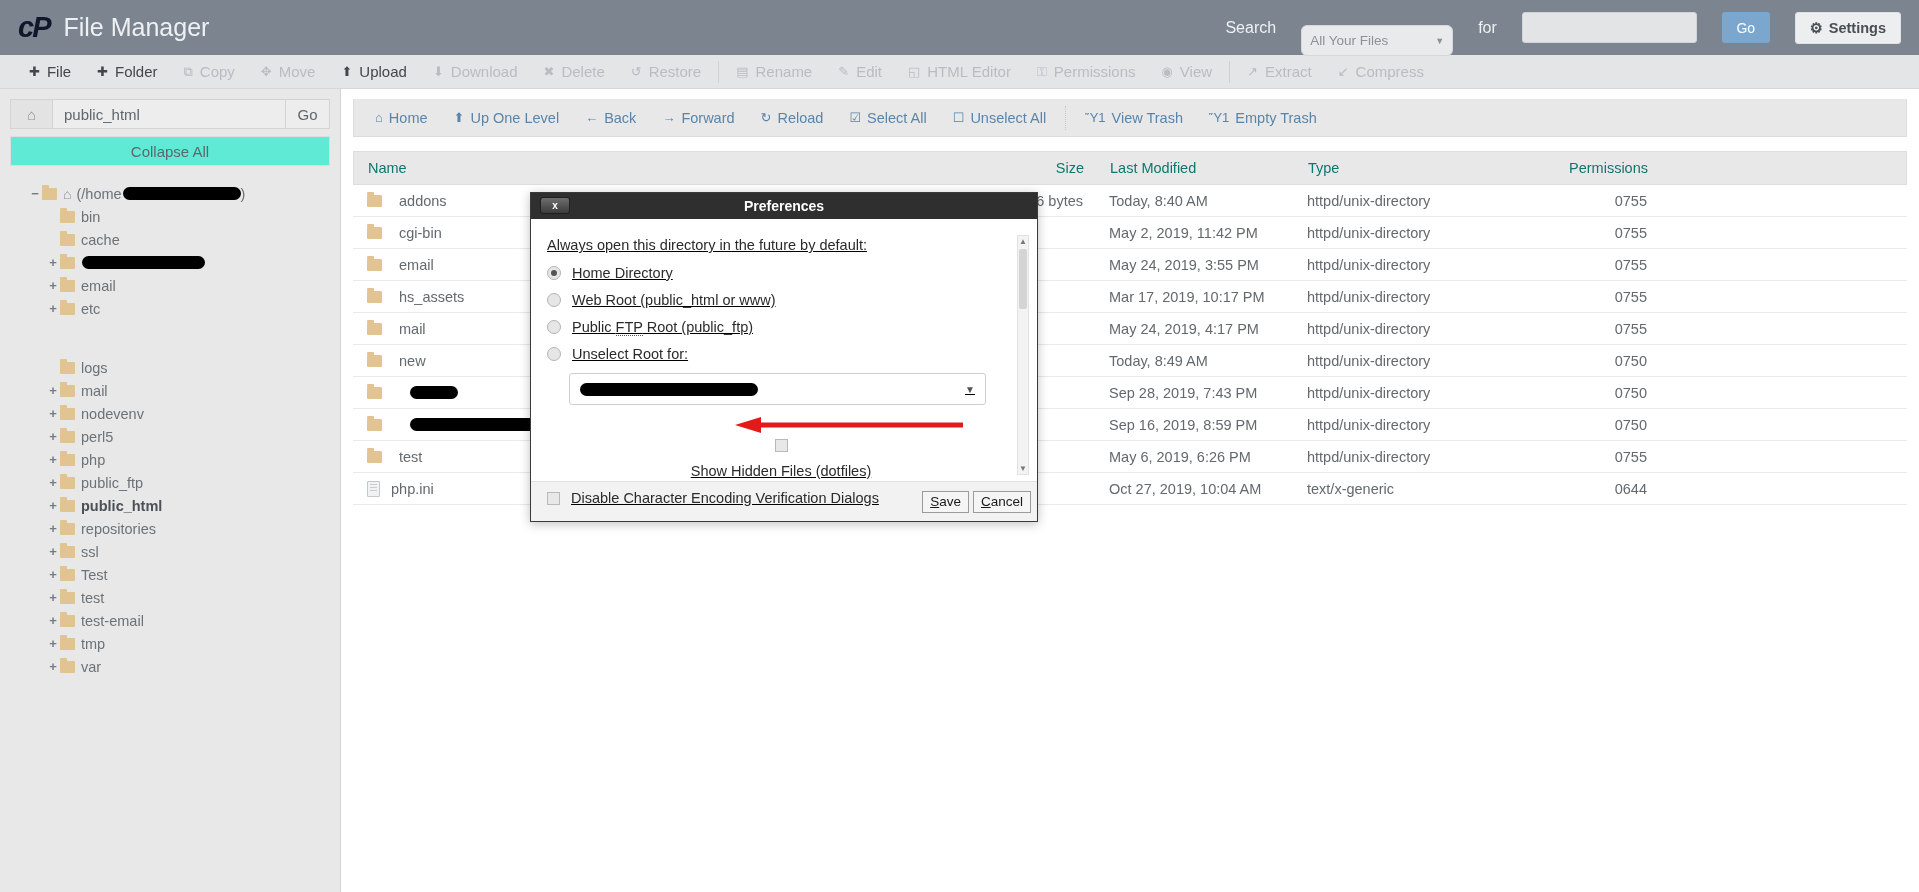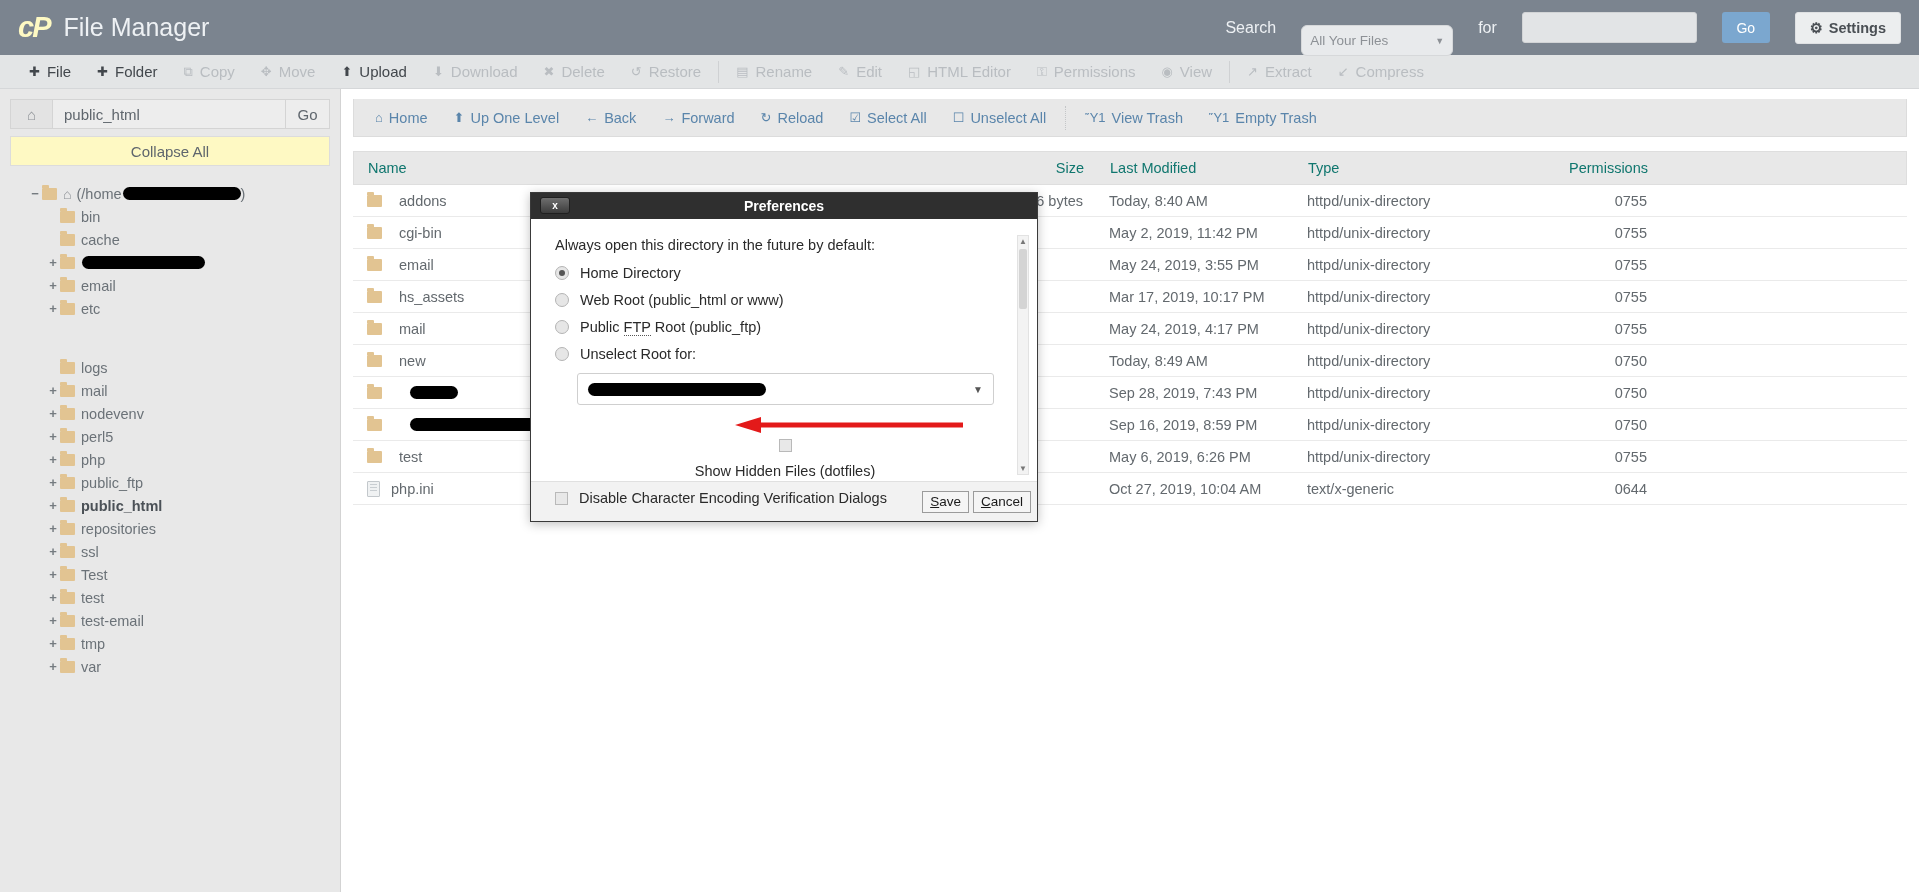--- a/index.html
+++ b/index.html
@@ -11,21 +11,21 @@
     overflow: hidden;
   }
   #app { position: relative; width: 1919px; height: 892px; background:#fff; }
 
   
   .header {
     height: 55px; background: #7b848f; display: flex; align-items: center;
     padding: 0 18px; position: relative;
   }
   .cp-logo {
-    font-size: 29px; font-weight: bold; color: #fef9c3; letter-spacing: -2px;
+    font-size: 29px; font-weight: bold; color: #0f172a; letter-spacing: -2px;
     font-style: italic; margin-right: 14px; line-height: 1;
   }
   .app-title { color: #eef1f4; font-size: 25px; font-weight: 400; }
   .header-right { margin-left: auto; display: flex; align-items: center; gap: 25px; }
   .search-label { color: #eef1f4; font-size: 16px; }
   .search-select {
     width: 152px; height: 31px; background: #e8eaec; border: 1px solid #d6d8da;
     border-radius: 6px; display: flex; align-items: center; padding: 0 8px;
     font-size: 13.5px; color: #8d9196; position: relative; margin-top: 26px;
   }
@@ -74,21 +74,21 @@
   }
   .path-input {
     flex: 1; background: #ededed; border: 1px solid #d4d4d4; border-left: none;
     display:flex; align-items:center; padding-left: 11px; font-size: 15px; color: #5f666d;
   }
   .path-go {
     width: 44px; background: #ededed; border: 1px solid #d4d4d4; border-left: none;
     display:flex; align-items:center; justify-content:center; font-size:15px; color:#5f666d;
   }
   .collapse-all {
-    margin-top: 7px; height: 30px; background: #fef9c3; border: 1px solid #dcdcdc;
+    margin-top: 7px; height: 30px; background: #5eead4; border: 1px solid #dcdcdc;
     display: flex; align-items: center; justify-content: center;
     font-size: 15px; color: #5f666d;
   }
   .tree { margin-top: 16px; }
   .tree-node {
     display: flex; align-items: center; height: 23px; font-size: 14.5px; color: #6b7278;
   }
   .tree-node.bold { font-weight: bold; color: #4b5157; }
   .tw { width: 14px; text-align:center; color:#757b80; font-size:13px; font-weight:bold; flex-shrink:0; }
   .folder-ic {
@@ -145,21 +145,21 @@
   }
   .modal-title {
     height: 26px; background: #2f2f2f; display:flex; align-items:center; justify-content:center;
     position: relative; color: #fff; font-size: 14px; font-weight: bold;
   }
   .modal-close {
     position: absolute; left: 9px; top: 4px; width: 30px; height: 17px;
     background: linear-gradient(#6e6e6e,#3c3c3c); border: 1px solid #1f1f1f; border-radius: 3px;
     color: #fff; font-size: 10px; font-weight: bold; display:flex; align-items:center; justify-content:center;
   }
-  .modal-body { padding: 18px 22px 8px 24px; position: relative; height: 262px; }
+  .modal-body { padding: 18px 22px 8px 16px; position: relative; height: 262px; text-decoration: underline; }
   .modal-lead { font-size: 14.5px; color: #2a2a2a; margin-bottom: 12px; }
   .opt-row { display: flex; align-items: center; gap: 11px; margin-bottom: 11px; font-size: 14.5px; color:#2a2a2a; }
   .radio {
     width: 14px; height: 14px; border-radius: 50%; background: #e6e6e6;
     border: 1px solid #b4b4b4; position: relative; flex-shrink: 0;
   }
   .radio.on::after {
     content:''; position:absolute; left:3px; top:3px; width:6px; height:6px;
     border-radius:50%; background:#555;
   }

